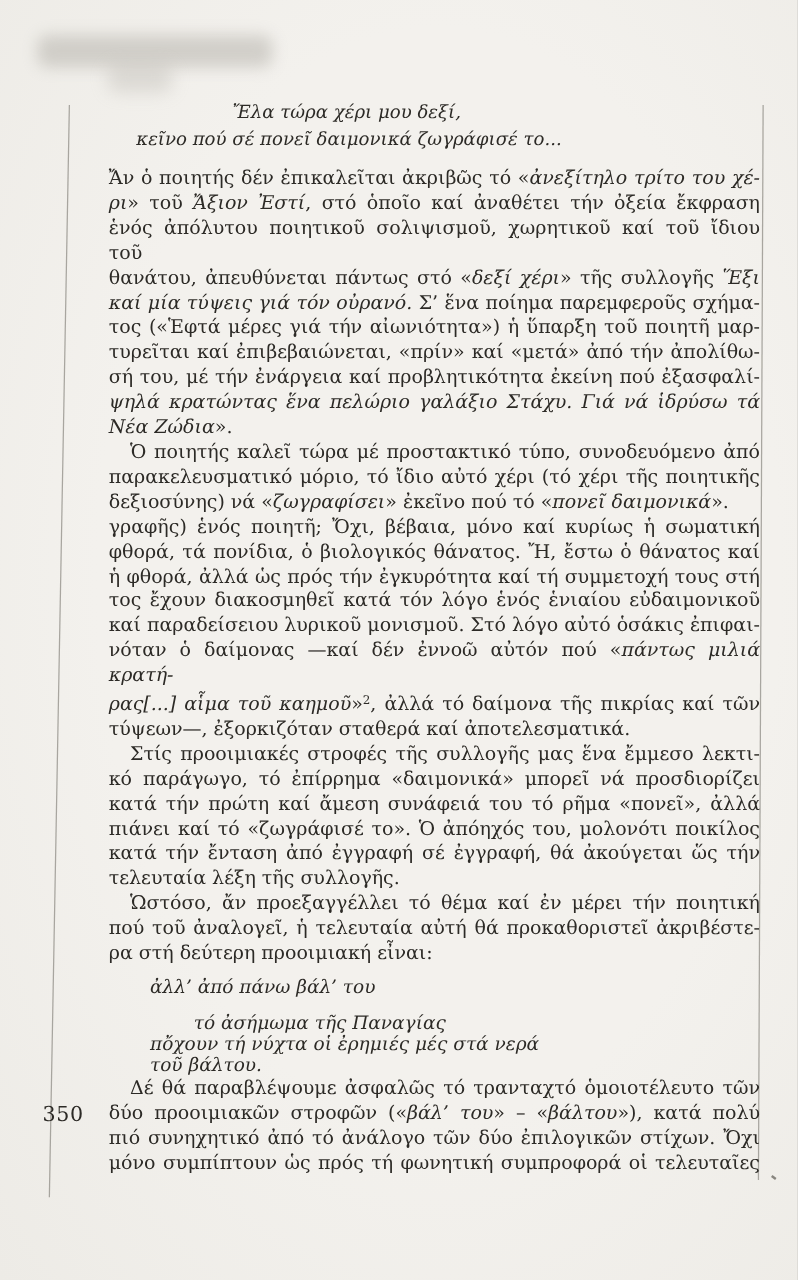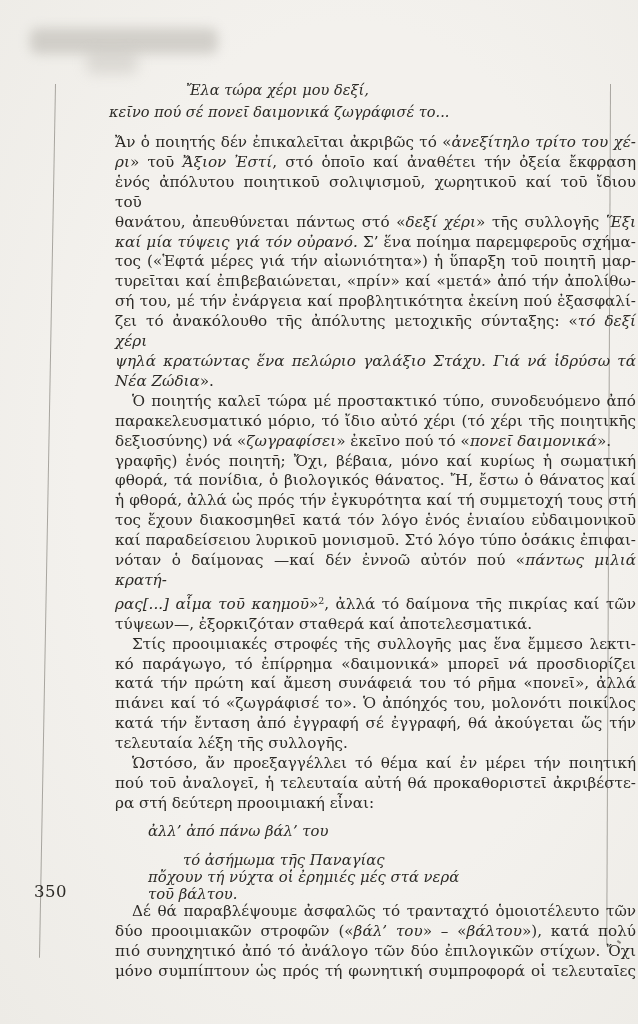--- a/index.html
+++ b/index.html
@@ -31,21 +31,21 @@
   }
   
   .epigraph{
     position:absolute;left:109px;top:80px;
     font-style:italic;font-size:14.5px;line-height:21.5px;
   }
   .ep-first{padding-left:77px;}
   
   .body-text{
     position:absolute;left:87px;top:133px;width:521px;
-    font-size:15.2px;line-height:19.9px;margin-left:28px;
+    font-size:15.2px;line-height:19.9px;
   }
   .line{text-align:justify;text-align-last:justify;}
   .line.last{text-align-last:left;}
   .line.ind{padding-left:17px;}
   .it{font-style:italic;}
   .sup{font-size:9.5px;vertical-align:5px;}
   
   .verse{margin:8px 0 0 33px;font-style:italic;font-size:14.8px;}
   .v-line{line-height:17px;}
   .v-gap{height:12px;}
@@ -67,31 +67,30 @@
     </div>
   <div class="body-text" id="body-text">
       <div class="line"><span>Ἄν ὁ ποιητής δέν ἐπικαλεῖται ἀκριβῶς τό «</span><span class="it">ἀνεξίτηλο τρίτο του χέ-</span></div>
       <div class="line"><span class="it">ρι</span><span>» τοῦ </span><span class="it">Ἄξιον Ἐστί</span><span>, στό ὁποῖο καί ἀναθέτει τήν ὀξεία ἔκφραση</span></div>
       <div class="line"><span>ἑνός ἀπόλυτου ποιητικοῦ σολιψισμοῦ, χωρητικοῦ καί τοῦ ἴδιου τοῦ</span></div>
       <div class="line"><span>θανάτου, ἀπευθύνεται πάντως στό «</span><span class="it">δεξί χέρι</span><span>» τῆς συλλογῆς </span><span class="it">Ἕξι</span></div>
       <div class="line"><span class="it">καί μία τύψεις γιά τόν οὐρανό.</span><span> Σ’ ἕνα ποίημα παρεμφεροῦς σχήμα-</span></div>
       <div class="line"><span>τος («Ἑφτά μέρες γιά τήν αἰωνιότητα») ἡ ὕπαρξη τοῦ ποιητῆ μαρ-</span></div>
       <div class="line"><span>τυρεῖται καί ἐπιβεβαιώνεται, «πρίν» καί «μετά» ἀπό τήν ἀπολίθω-</span></div>
       <div class="line"><span>σή του, μέ τήν ἐνάργεια καί προβλητικότητα ἐκείνη πού ἐξασφαλί-</span></div>
-      <div class="line"><span>ζει τό ἀνακόλουθο τῆς ἀπόλυτης μετοχικῆς σύνταξης: «</span><span class="it">τό δεξί χέρι</span></div>
       <div class="line"><span class="it">ψηλά κρατώντας ἕνα πελώριο γαλάξιο Στάχυ. Γιά νά ἱδρύσω τά</span></div>
       <div class="line last"><span class="it">Νέα Ζώδια</span><span>».</span></div>
       <div class="line ind"><span>Ὁ ποιητής καλεῖ τώρα μέ προστακτικό τύπο, συνοδευόμενο ἀπό</span></div>
       <div class="line"><span>παρακελευσματικό μόριο, τό ἴδιο αὐτό χέρι (τό χέρι τῆς ποιητικῆς</span></div>
       <div class="line last"><span>δεξιοσύνης) νά «</span><span class="it">ζωγραφίσει</span><span>» ἐκεῖνο πού τό «</span><span class="it">πονεῖ δαιμονικά</span><span>».</span></div>
       <div class="line"><span>γραφῆς) ἑνός ποιητῆ; Ὄχι, βέβαια, μόνο καί κυρίως ἡ σωματική</span></div>
       <div class="line"><span>φθορά, τά πονίδια, ὁ βιολογικός θάνατος. Ἤ, ἔστω ὁ θάνατος καί</span></div>
       <div class="line"><span>ἡ φθορά, ἀλλά ὡς πρός τήν ἐγκυρότητα καί τή συμμετοχή τους στή</span></div>
       <div class="line"><span>τος ἔχουν διακοσμηθεῖ κατά τόν λόγο ἑνός ἑνιαίου εὐδαιμονικοῦ</span></div>
-      <div class="line"><span>καί παραδείσειου λυρικοῦ μονισμοῦ. Στό λόγο τύπο ὁσάκις ἐπιφαι-</span></div>
+      <div class="line"><span>καί παραδείσειου λυρικοῦ μονισμοῦ. Στό λόγο αὐτό ὁσάκις ἐπιφαι-</span></div>
       <div class="line"><span>νόταν ὁ δαίμονας —καί δέν ἐννοῶ αὐτόν πού «</span><span class="it">πάντως μιλιά κρατή-</span></div>
       <div class="line"><span class="it">ρας[...] αἷμα τοῦ καημοῦ</span><span>»</span><span class="sup">2</span><span>, ἀλλά τό δαίμονα τῆς πικρίας καί τῶν</span></div>
       <div class="line last"><span>τύψεων—, ἐξορκιζόταν σταθερά καί ἀποτελεσματικά.</span></div>
       <div class="line ind"><span>Στίς προοιμιακές στροφές τῆς συλλογῆς μας ἕνα ἔμμεσο λεκτι-</span></div>
       <div class="line"><span>κό παράγωγο, τό ἐπίρρημα «δαιμονικά» μπορεῖ νά προσδιορίζει</span></div>
       <div class="line"><span>κατά τήν πρώτη καί ἄμεση συνάφειά του τό ρῆμα «πονεῖ», ἀλλά</span></div>
       <div class="line"><span>πιάνει καί τό «ζωγράφισέ το». Ὁ ἀπόηχός του, μολονότι ποικίλος</span></div>
       <div class="line"><span>κατά τήν ἔνταση ἀπό ἐγγραφή σέ ἐγγραφή, θά ἀκούγεται ὥς τήν</span></div>
       <div class="line last"><span>τελευταία λέξη τῆς συλλογῆς.</span></div>
       <div class="line ind"><span>Ὡστόσο, ἄν προεξαγγέλλει τό θέμα καί ἐν μέρει τήν ποιητική</span></div>

